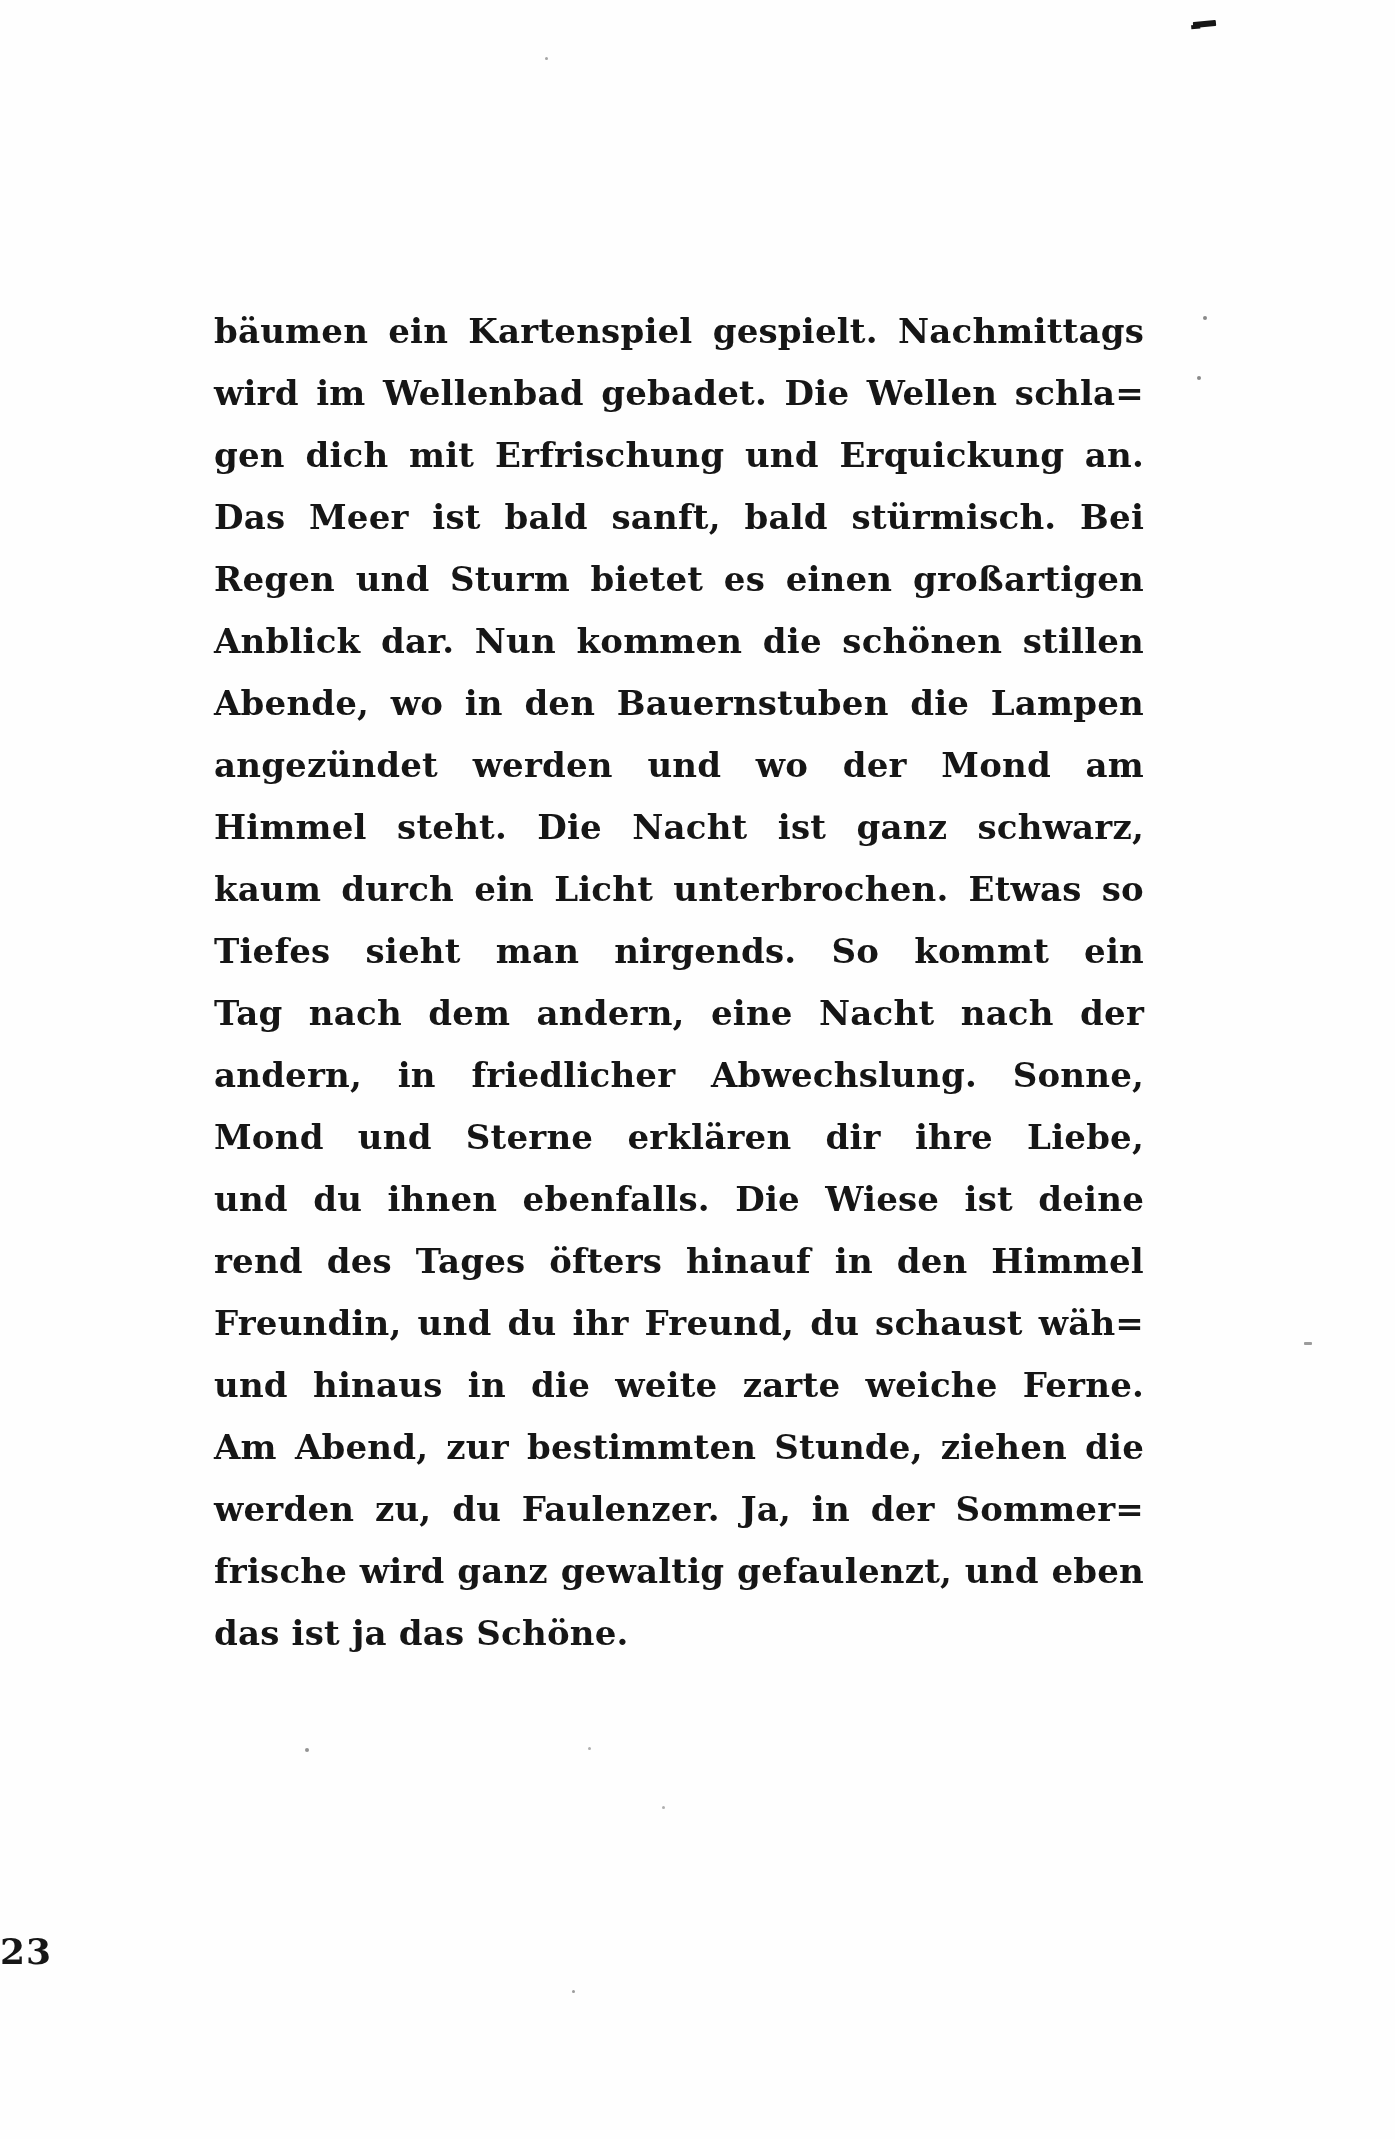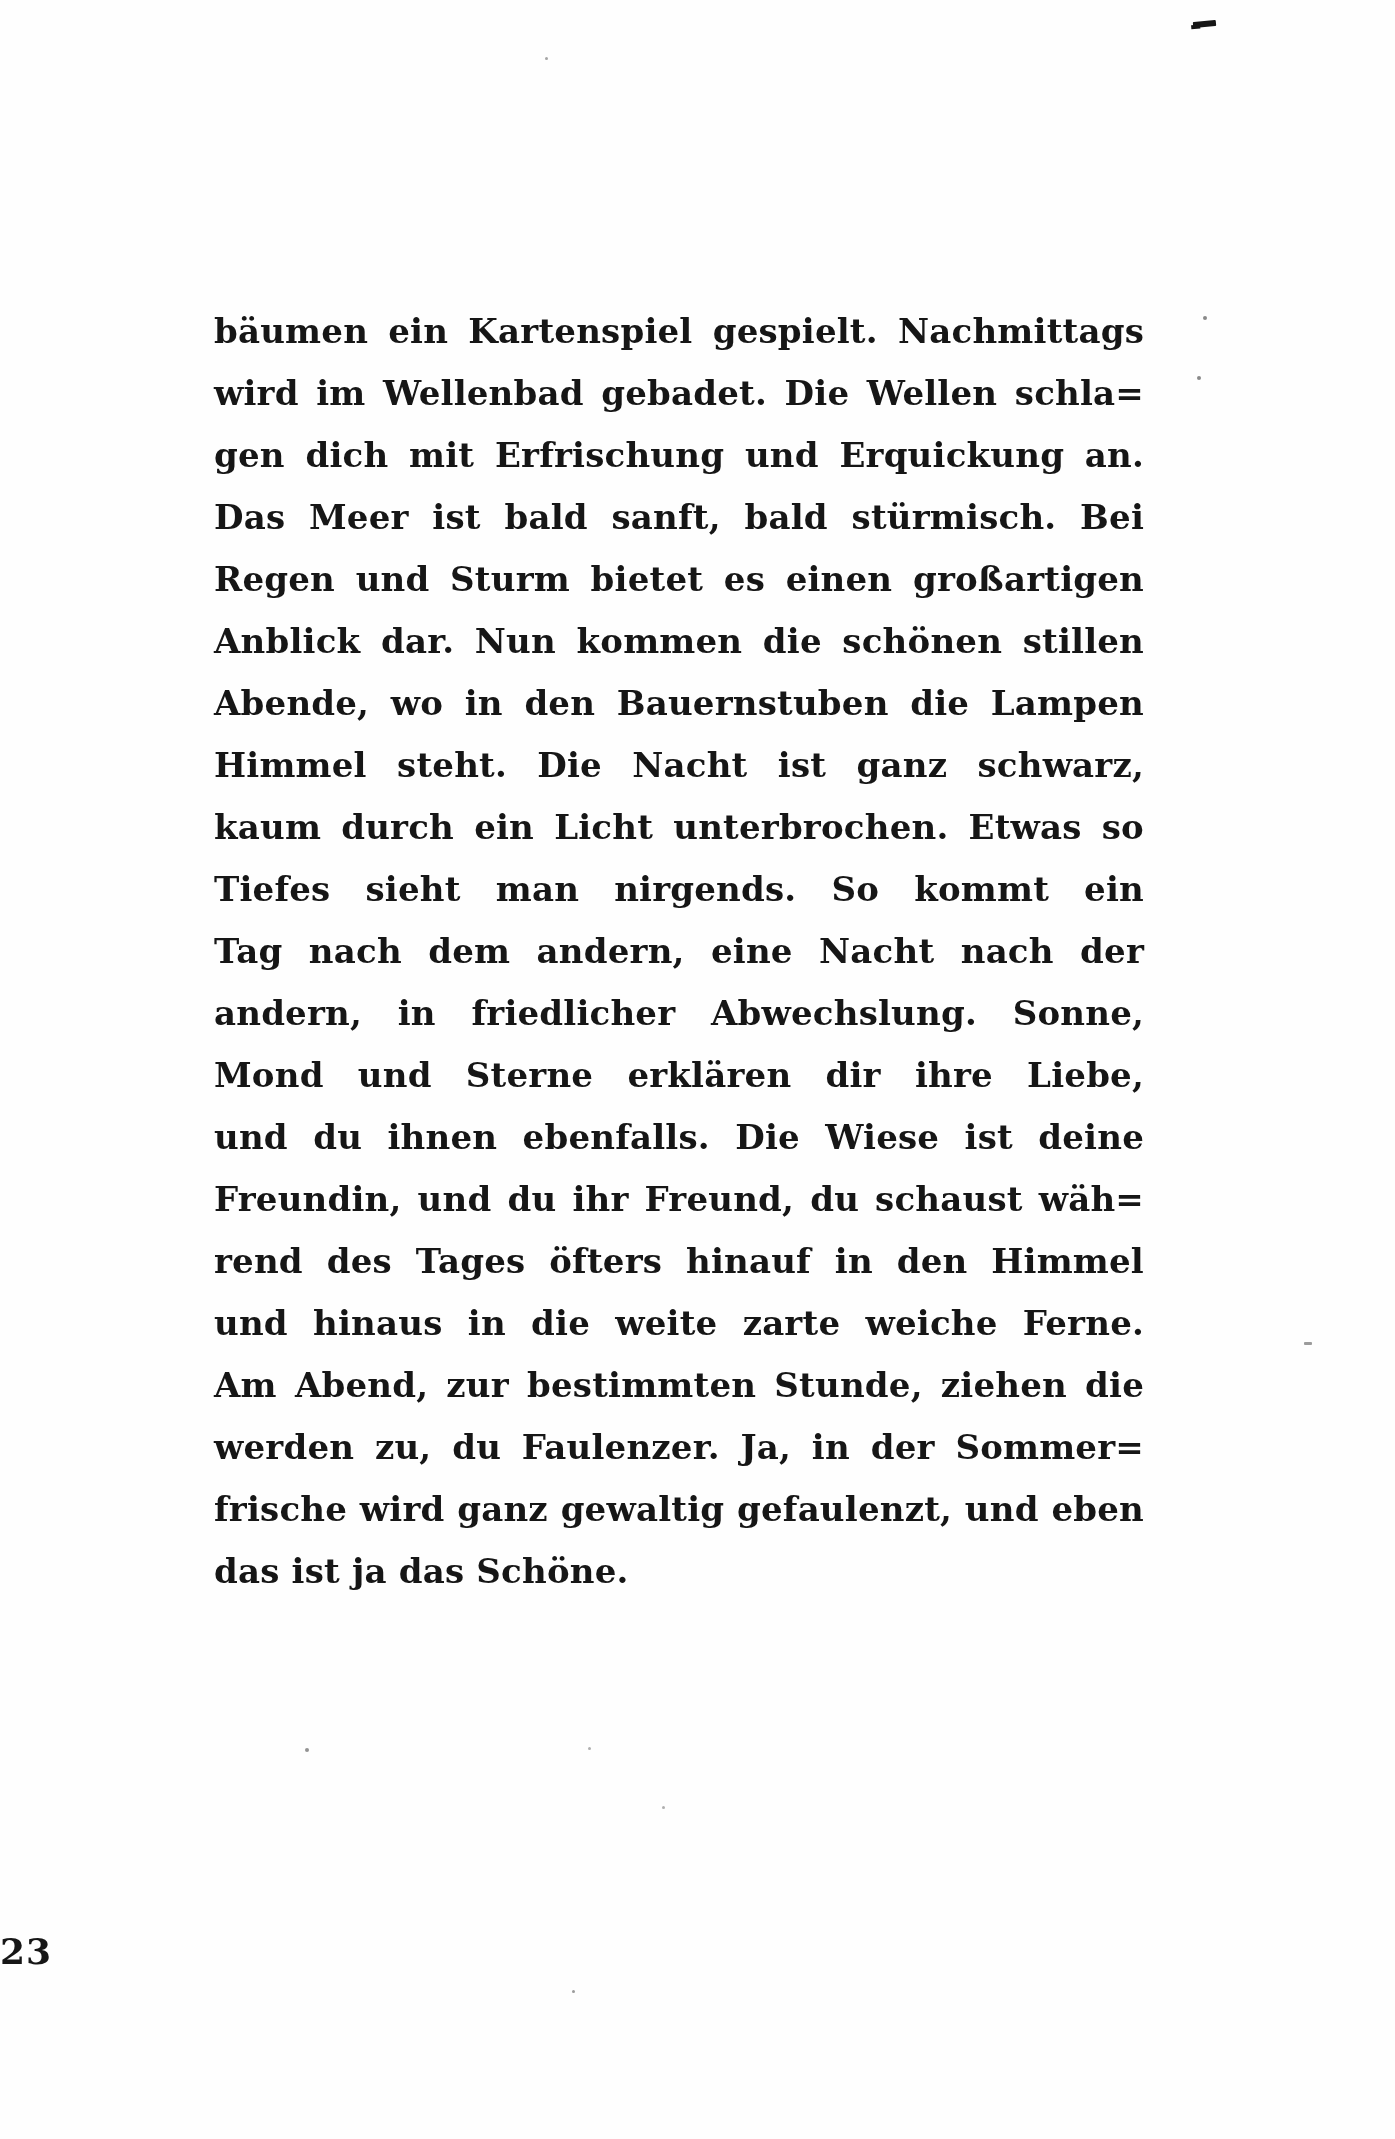--- a/index.html
+++ b/index.html
@@ -92,29 +92,30 @@
   <span class="speck" style="left:572px; top:1990px;width:3px; height:3px; opacity:.5;"></span>
 
   <div class="textblock">
     <div class="line">bäumen ein Kartenspiel gespielt. Nachmittags</div>
     <div class="line">wird im Wellenbad gebadet. Die Wellen schla=</div>
     <div class="line">gen dich mit Erfrischung und Erquickung an.</div>
     <div class="line">Das Meer ist bald sanft, bald stürmisch. Bei</div>
     <div class="line">Regen und Sturm bietet es einen großartigen</div>
     <div class="line">Anblick dar. Nun kommen die schönen stillen</div>
     <div class="line">Abende, wo in den Bauernstuben die Lampen</div>
+    <div class="line">angezündet werden und wo der Mond am</div>
     <div class="line">Himmel steht. Die Nacht ist ganz schwarz,</div>
     <div class="line">kaum durch ein Licht unterbrochen. Etwas so</div>
     <div class="line">Tiefes sieht man nirgends. So kommt ein</div>
     <div class="line">Tag nach dem andern, eine Nacht nach der</div>
     <div class="line">andern, in friedlicher Abwechslung. Sonne,</div>
     <div class="line">Mond und Sterne erklären dir ihre Liebe,</div>
     <div class="line">und du ihnen ebenfalls. Die Wiese ist deine</div>
+    <div class="line">rend des Tages öfters hinauf in den Himmel</div>
     <div class="line">Freundin, und du ihr Freund, du schaust wäh=</div>
-    <div class="line">rend des Tages öfters hinauf in den Himmel</div>
     <div class="line">und hinaus in die weite zarte weiche Ferne.</div>
     <div class="line">Am Abend, zur bestimmten Stunde, ziehen die</div>
     <div class="line">werden zu, du Faulenzer. Ja, in der Sommer=</div>
     <div class="line">frische wird ganz gewaltig gefaulenzt, und eben</div>
     <div class="line line-last">das ist ja das Schöne.</div>
   </div>
 
   <div class="pageno">23</div>
 
 </div>

